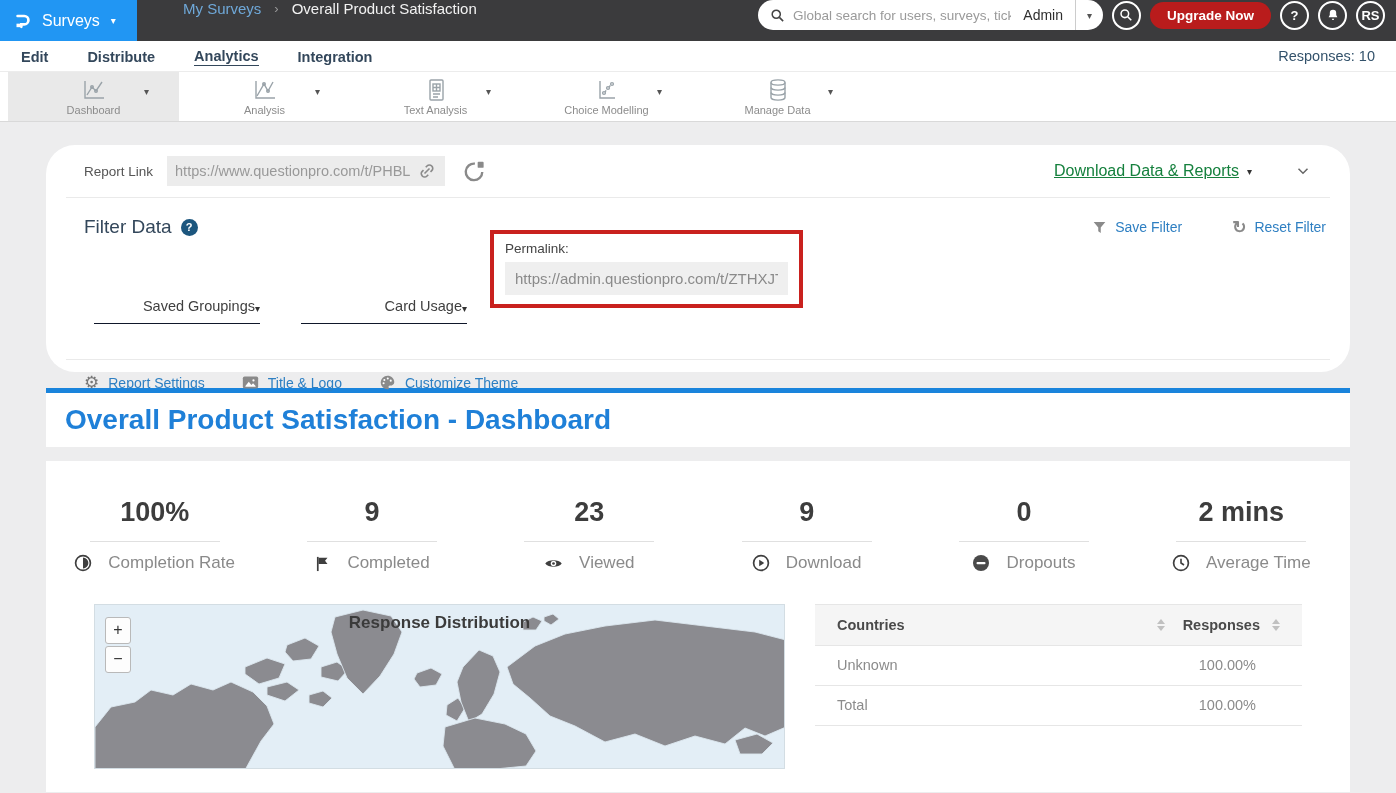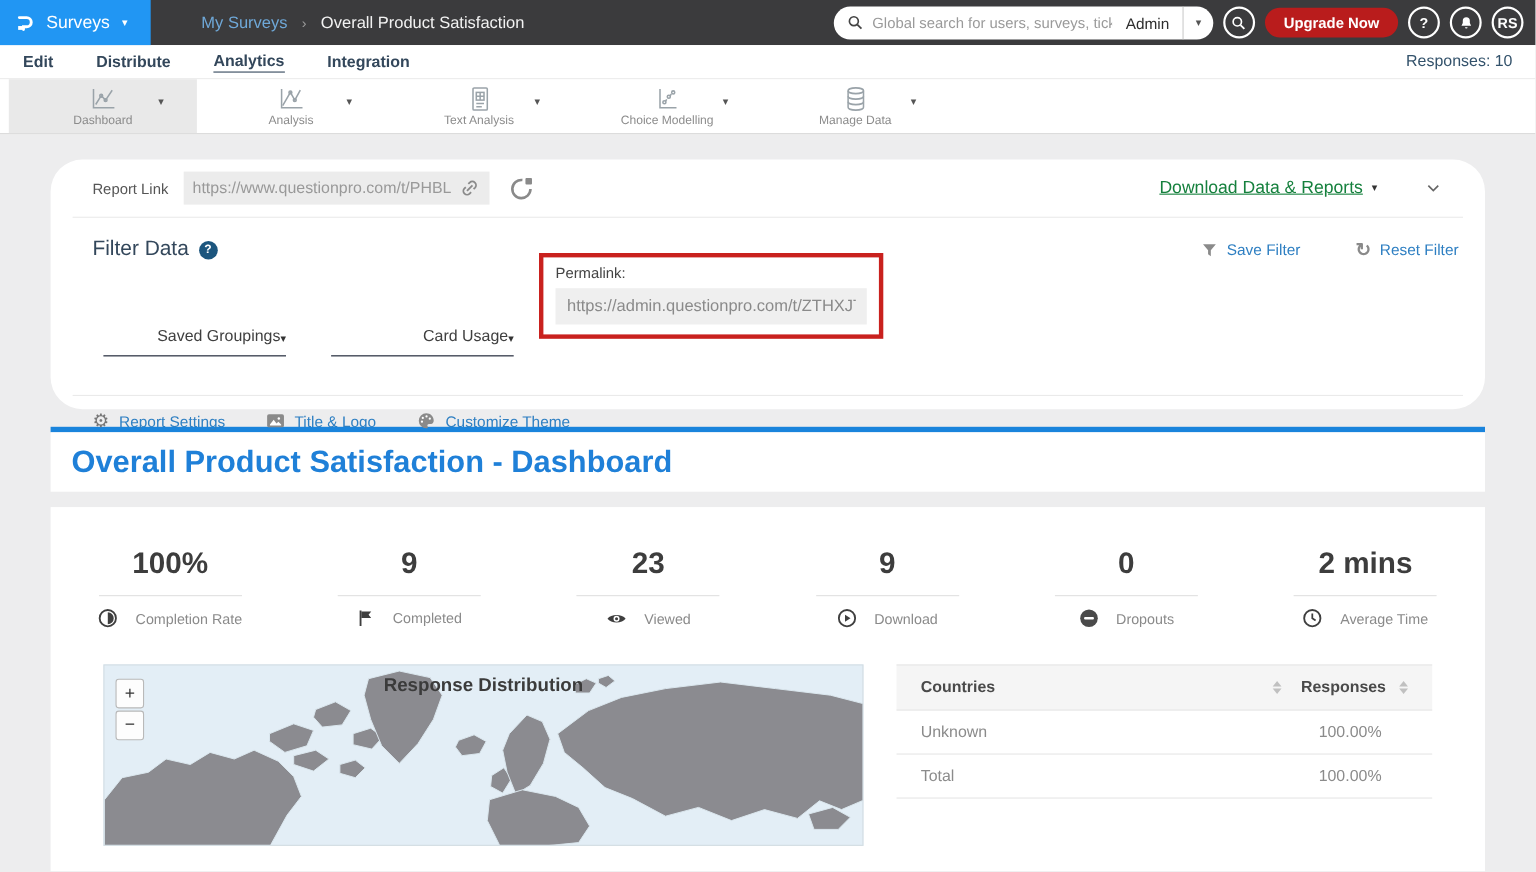--- a/index.html
+++ b/index.html
@@ -1,20 +1,20 @@
 <!DOCTYPE html>
 <html><head>
 <meta charset="utf-8">
 <style>
   * { margin:0; padding:0; box-sizing:border-box; }
   html,body { width:1396px; height:793px; overflow:hidden; background:#ededee;
               font-family:"Liberation Sans", sans-serif; }
 
   
-  .topbar { height:41px; background:#3b3b3d; display:flex; align-items:center; }
+  .topbar { height:41px; background:#3b3b3d; display:flex; align-items:flex-start; }
   .brand { width:137px; height:41px; background:#2196f3; display:flex; align-items:center;
            gap:9px; padding-left:13px; cursor:pointer; }
   .brand .menu-label { color:#fff; font-size:16px; }
   .brand .caret { color:#fff; font-size:10px; margin-left:2px; }
   .breadcrumb { display:flex; align-items:center; gap:13px; margin-left:46px; font-size:15px; }
   .breadcrumb .parent { color:#6fa8d8; cursor:pointer; text-decoration:none; }
   .breadcrumb .sep { color:#9a9a9a; font-size:13px; }
   .breadcrumb .current { color:#f2f2f2; }
   .top-right { margin-left:auto; display:flex; align-items:center; gap:9px; padding-right:11px; }
   .search-pill { width:345px; height:30px; background:#fff; border-radius:15px;
@@ -93,21 +93,21 @@
 
   .blue-bar { height:5px; background:#1a84dc; margin:16px 46px 0; }
   .title-band { margin:0 46px; background:#fff; height:54px; display:flex; align-items:center; padding-left:19px; }
   .page-title { font-size:28px; color:#1f80d8; }
 
   .card2 { margin-top:14px; height:331px; overflow:hidden; }
   .stats-row { display:flex; padding-top:36px; }
   .stat { flex:1; text-align:center; }
   .stat-value { font-size:27px; font-weight:bold; color:#3d3d3d; }
   .stat-divider { width:130px; margin:13px auto 11px; border-top:1px solid #e0e0e0; }
-  .stat-label-row { display:inline-flex; align-items:center; gap:16px; color:#8a8a8a; font-size:13px; }
+  .stat-label-row { display:inline-flex; align-items:center; gap:16px; color:#8a8a8a; font-size:17px; }
   .stat-label-row svg { flex:none; }
 
   .geo-row { display:flex; margin-top:27px; padding:0 48px; gap:30px; }
   .map-panel { width:691px; height:165px; background:#e3eef6; border:1px solid #d3dde3;
                position:relative; overflow:hidden; flex:none; }
   .map-title { position:absolute; top:8px; left:0; width:100%; text-align:center;
                font-size:17px; font-weight:bold; color:#3b3b3b; z-index:2; }
   .zoom-btn { position:absolute; left:10px; width:26px; height:27px; background:#fdfdfd;
               border:1px solid #b9b9b9; border-radius:3px; font-size:16px; color:#333;
               cursor:pointer; z-index:2; font-family:inherit; line-height:1; }

